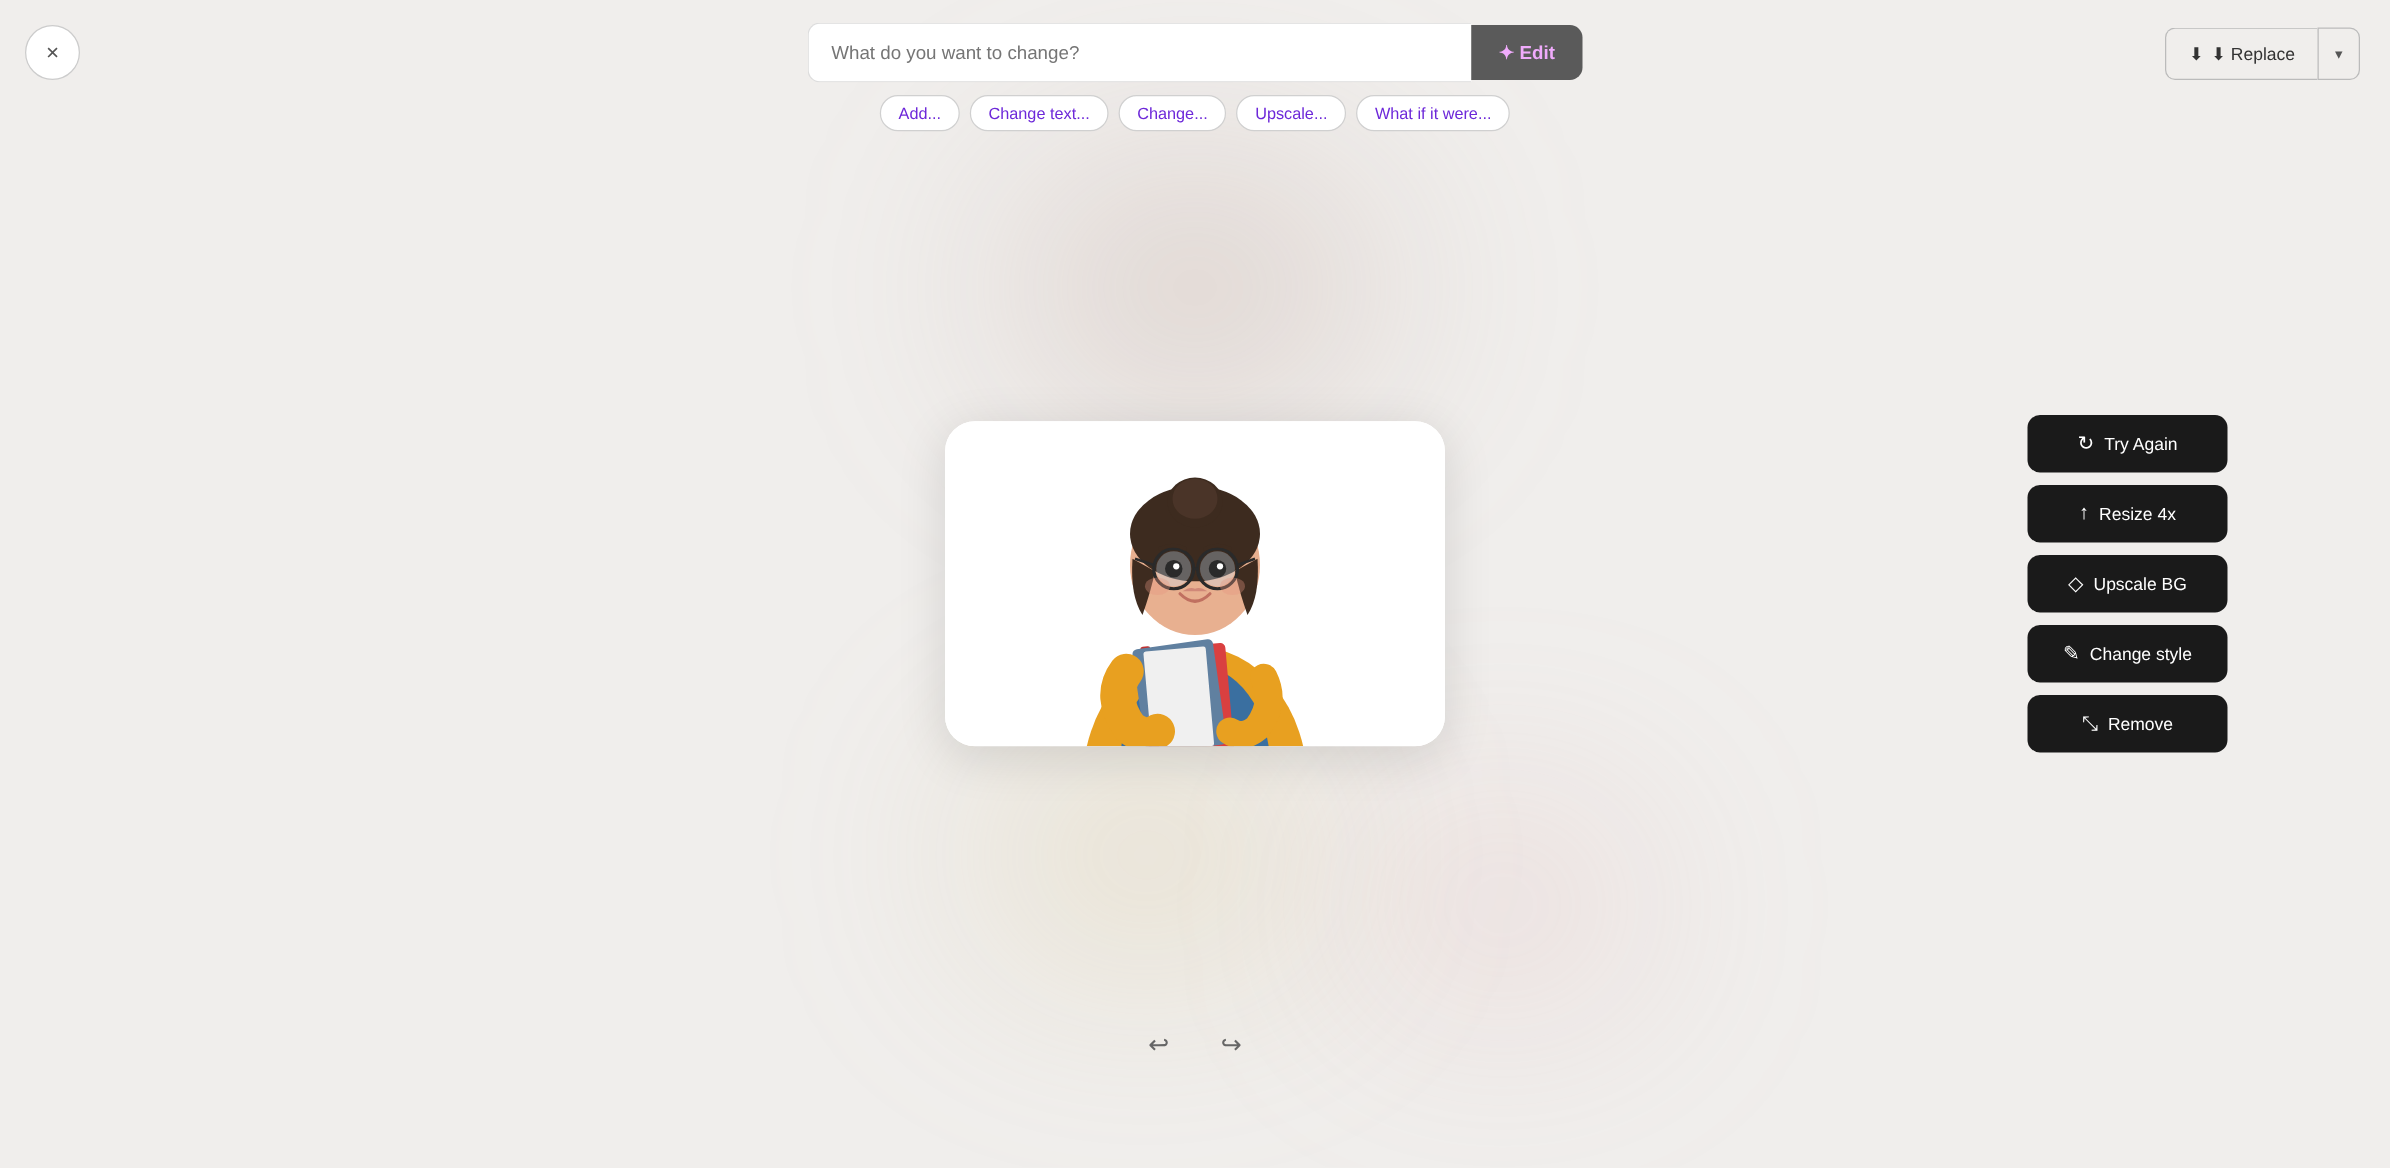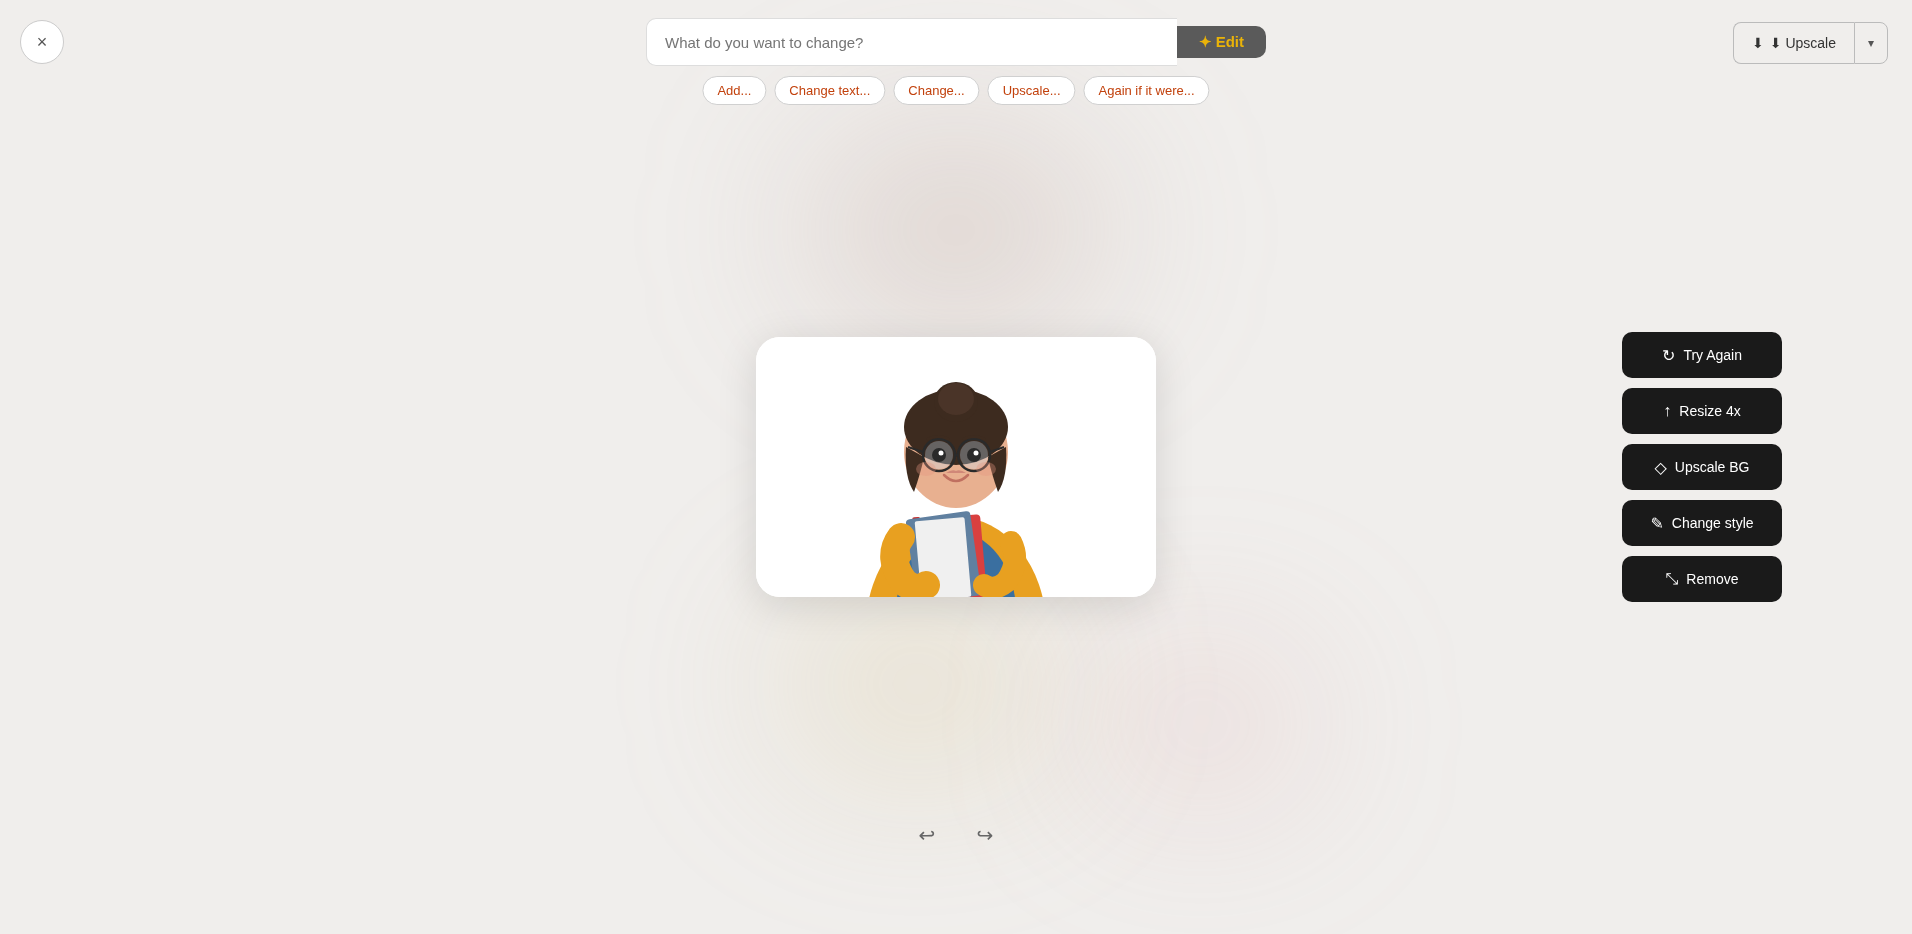--- a/index.html
+++ b/index.html
@@ -88,24 +88,24 @@
       border-right: none;
       border-radius: 10px 0 0 10px;
       padding: 0 18px;
       font-size: 15px;
       color: #000000;
       background: #fff;
       outline: none;
     }
 
     .edit-btn {
-      height: 32px;
+      height: 44px;
       padding: 0 22px;
       background: #5a5a5a;
-      color: #eab308;
+      color: #f0abfc;
       border: none;
       border-radius: 0 10px 10px 0;
       font-size: 15px;
       font-weight: 600;
       cursor: pointer;
       display: flex;
       align-items: center;
       gap: 6px;
     }
 
@@ -156,21 +156,21 @@
       display: flex;
       gap: 8px;
       z-index: 10;
     }
     .chip {
       padding: 6px 14px;
       border: 1.5px solid #d0d0d0;
       border-radius: 20px;
       background: #fff;
       font-size: 13px;
-      color: #c2410c;
+      color: #6d28d9;
       cursor: pointer;
       white-space: nowrap;
     }
 
     
     .canvas-area {
       position: absolute;
       top: 0;
       left: 0;
       right: 0;
@@ -262,21 +262,21 @@
     <input class="search-input" type="text" placeholder="What do you want to change?" style="">
     <button class="edit-btn">
       <span>✦ Edit</span>
     </button>
   </div>
 </div>
 
 <div class="download-btn-top">
   <button class="download-main">
     <span>⬇</span>
-    <span>⬇ Upscale</span>
+    <span>⬇ Replace</span>
   </button>
   <button class="download-arrow">
     <span>▾</span>
   </button>
 </div>
 
 <div class="suggestion-chips">
 </div>
 
 <div class="canvas-area">
@@ -342,21 +342,21 @@
       <path d="M208,122 Q218,117 228,122" fill="none" stroke="#3D2B1F" stroke-width="3" stroke-linecap="round"></path>
     </svg>
   </div>
 </div>
 
 <div style="position:absolute; top:76px; left:50%; transform:translateX(-50%); display:flex; gap:8px; z-index:10;">
 <button class="chip">Add...</button>
     <button class="chip">Change text...</button>
     <button class="chip">Change...</button>
     <button class="chip">Upscale...</button>
-    <button class="chip">Again if it were...</button>
+    <button class="chip">What if it were...</button>
   </div>
 
 <div class="action-panel">
 <button class="action-btn">
       <span style="font-size: 16px;">↻</span>
       <span>Try Again</span>
     </button>
     <button class="action-btn">
       <span style="font-size: 16px;">↑</span>
       <span>Resize 4x</span>

